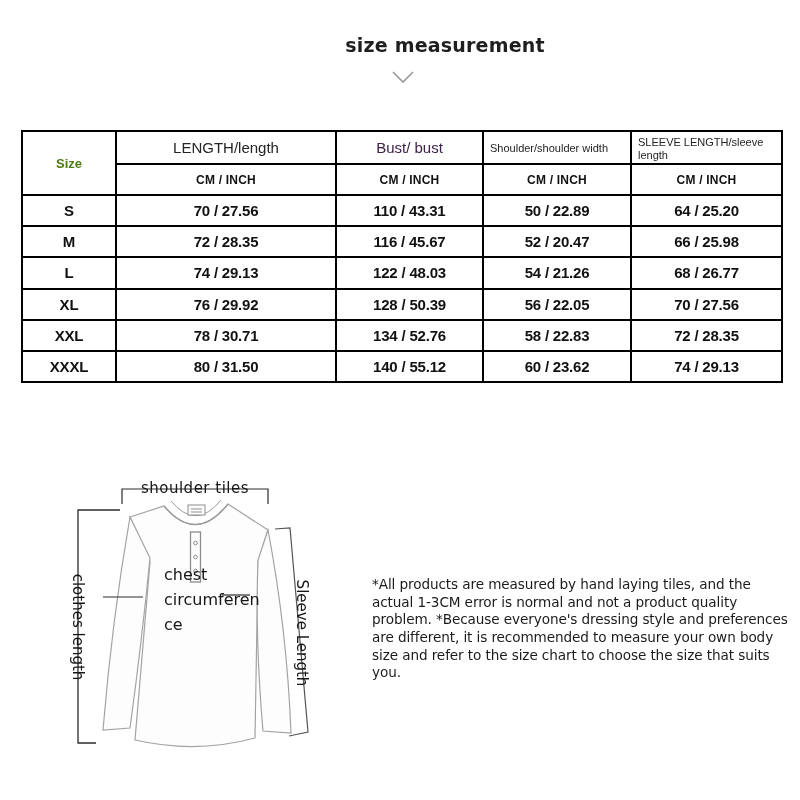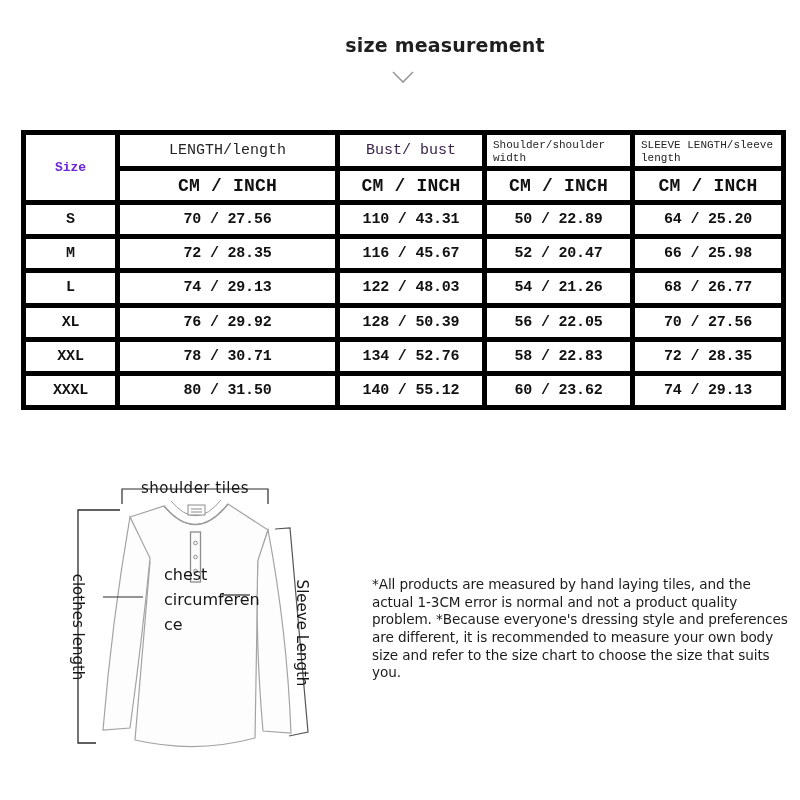--- a/index.html
+++ b/index.html
@@ -14,30 +14,30 @@
     font-family:"DejaVu Sans",sans-serif;
   }
   .chevron{position:absolute;left:391px;top:69px;}
   
   table.size-table{
     position:absolute;left:21px;top:130px;width:760px;
     border-collapse:collapse;table-layout:fixed;
     border:1px solid #222;
   }
   .size-table th,.size-table td{
-    border:5px solid #000000;padding:0;vertical-align:middle;
-    font-family:Liberation Mono, monospace;
+    border:2px solid #000000;padding:0;vertical-align:middle;
+    font-family:Liberation Sans, sans-serif;
   }
   .size-table thead th{height:29px;}
   .size-table tbody td{height:29.2px;text-align:center;font-weight:bold;font-size:15px;letter-spacing:-.2px;color:#111;}
-  th.size-head{font-size:13px;font-weight:bold;text-align:center;color:#6d28d9;}
+  th.size-head{font-size:13px;font-weight:bold;text-align:center;color:#4d7c0f;}
   th.col-main{font-size:15px;font-weight:normal;text-align:center;color:#242424;}
   th.col-bust{color:#3b2248;}
   th.col-small{font-size:11px;font-weight:normal;text-align:left;padding:2px 4px 0 6px;line-height:1.12;color:#242424;}
-  th.unit{font-size:18px;font-weight:bold;text-align:center;color:#111;letter-spacing:.2px;}
+  th.unit{font-size:12px;font-weight:bold;text-align:center;color:#111;letter-spacing:.2px;}
   
   .diagram{position:absolute;left:0;top:440px;width:380px;height:340px;}
   .diagram svg{position:absolute;left:40px;top:0;}
   .diag-label{
     position:absolute;font-family:"DejaVu Sans",sans-serif;color:#161616;
     white-space:nowrap;font-size:15px;
   }
   .lbl-shoulder{left:195px;top:488px;transform:translate(-50%,-50%);letter-spacing:.5px;}
   .lbl-clothes{left:78px;top:627px;transform:translate(-50%,-50%) rotate(90deg);}
   .lbl-sleeve{left:302px;top:633px;transform:translate(-50%,-50%) rotate(90deg);}

